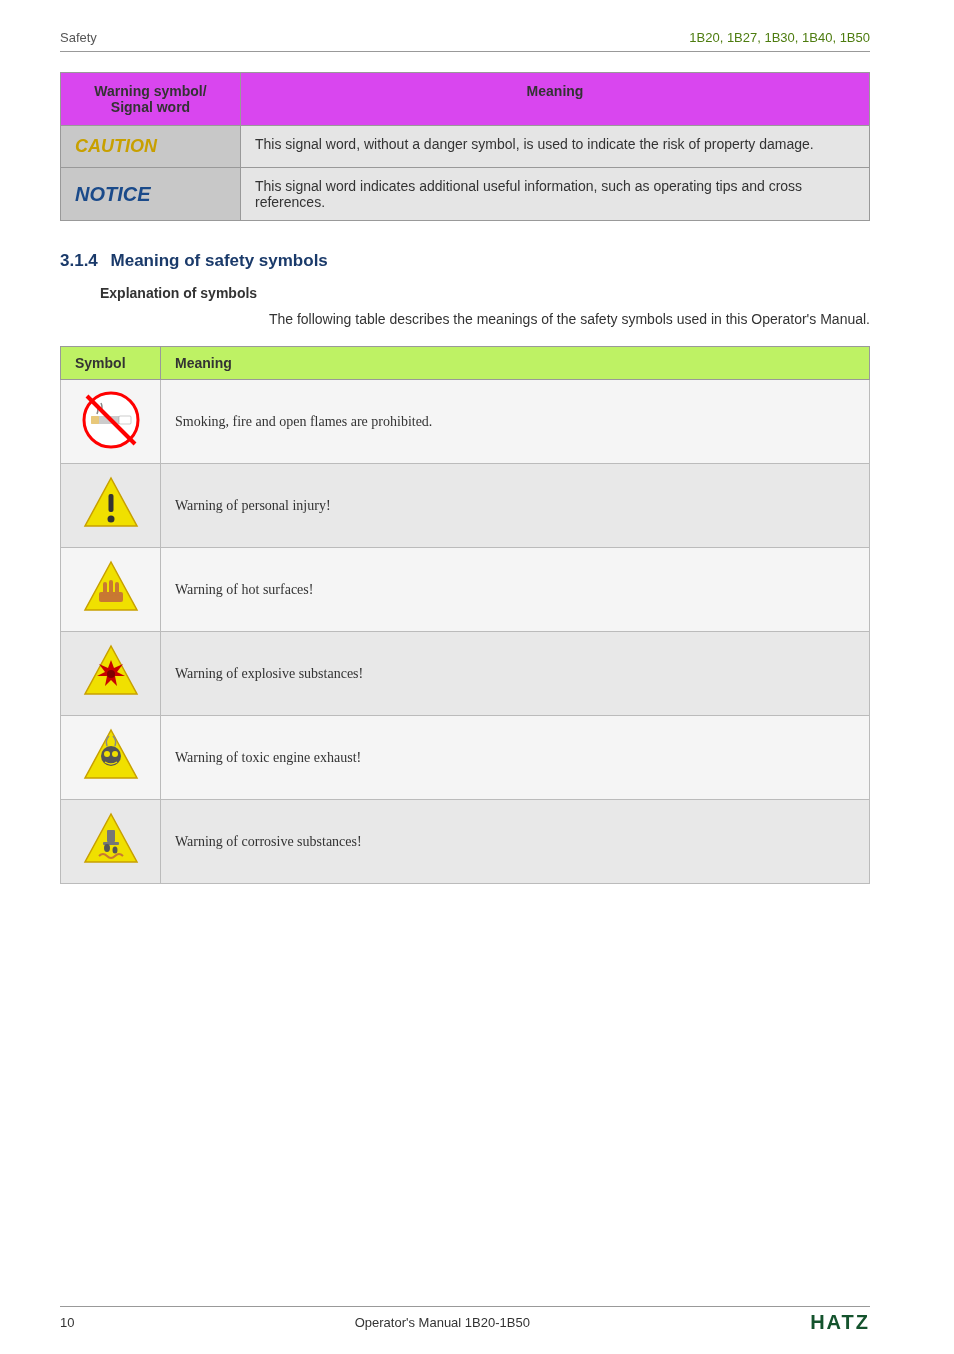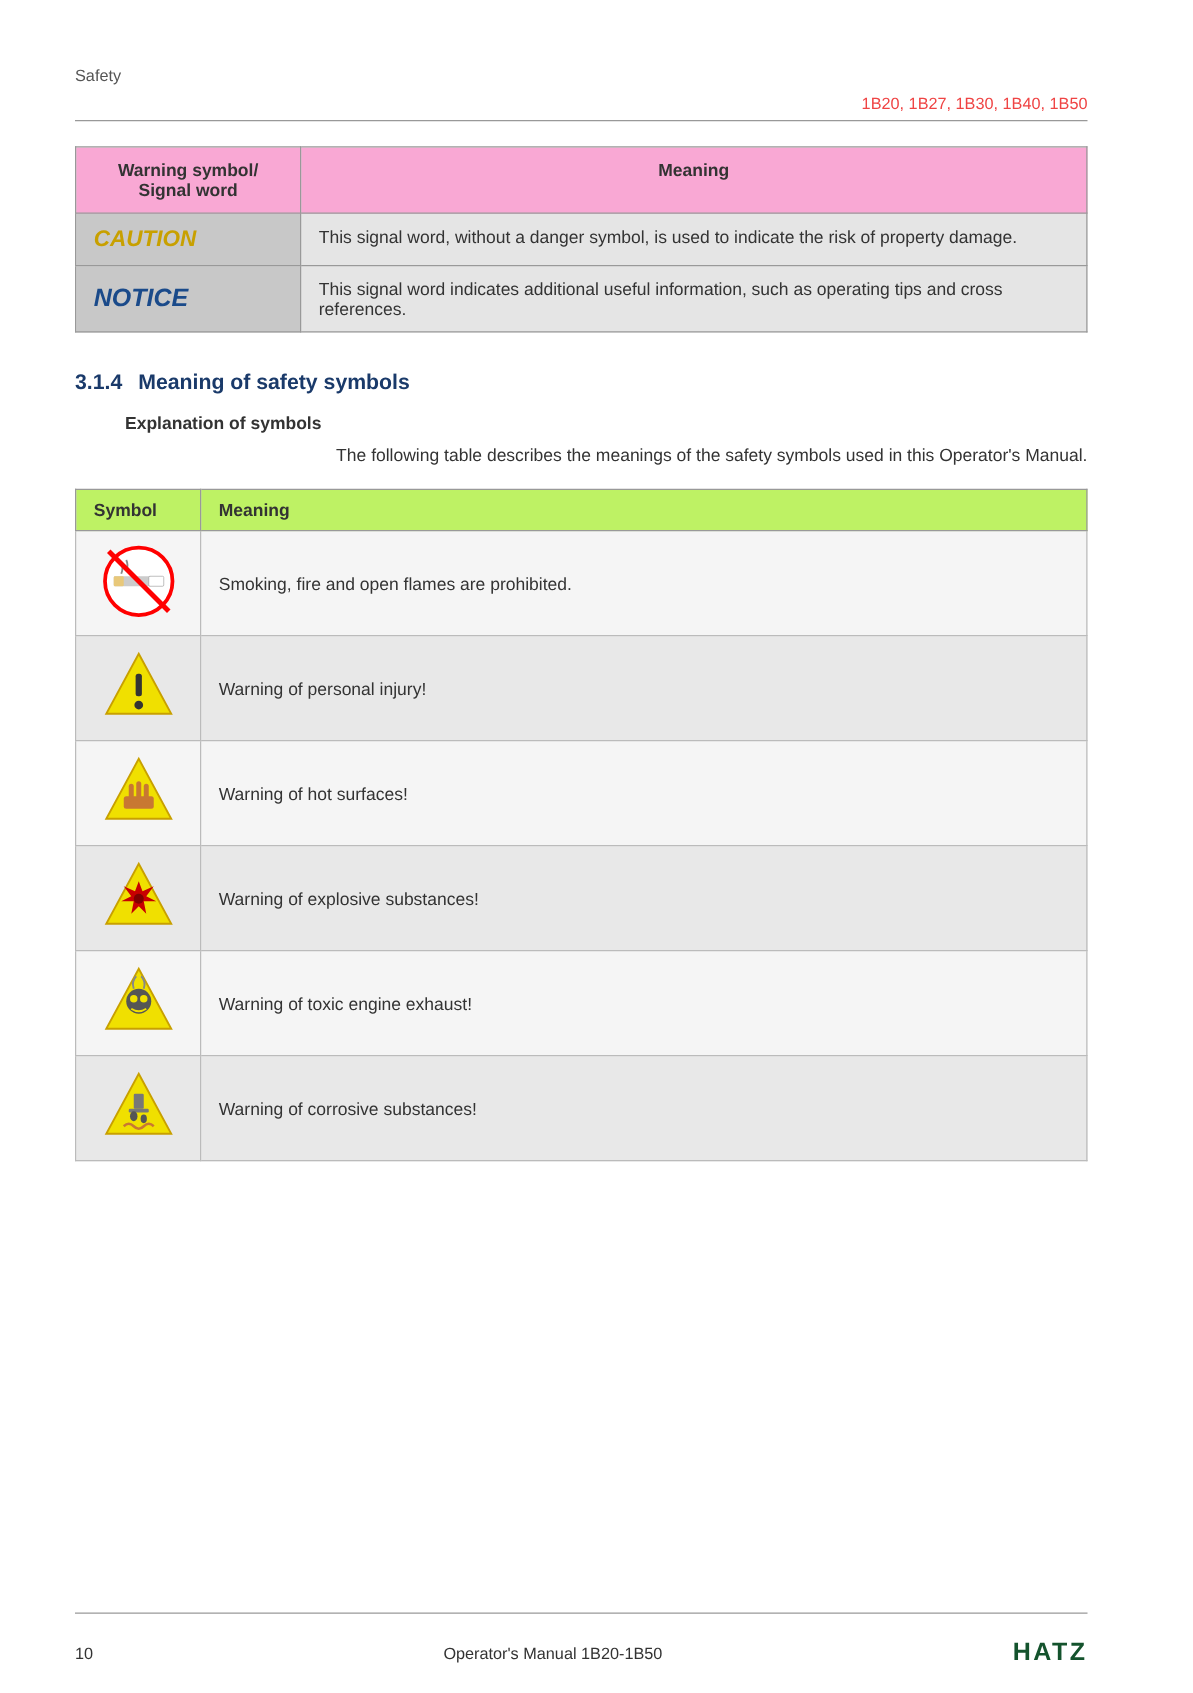--- a/index.html
+++ b/index.html
@@ -28,37 +28,36 @@
       border-bottom: 1px solid #999;
       padding-bottom: 6px;
       margin-bottom: 20px;
     }
     .header-left {
       font-size: 13px;
       color: #555;
     }
     .header-right {
       font-size: 13px;
-      color: #ef4444;
-      margin-top: 45px;
+      color: #4d7c0f;
     }
 
     
     .signal-table {
       width: 100%;
       border-collapse: collapse;
       margin-bottom: 30px;
     }
     .signal-table th, .signal-table td {
       border: 1px solid #999;
       padding: 10px 14px;
       vertical-align: top;
     }
     .signal-table thead th {
-      background: #f9a8d4;
+      background: #d946ef;
       font-weight: bold;
       font-size: 14px;
     }
     .signal-table tbody td.symbol-cell {
       background: #c8c8c8;
       width: 180px;
       vertical-align: middle;
     }
     .signal-table tbody td.meaning-cell {
       background: #e5e5e5;
@@ -127,33 +126,34 @@
       background: #e8e8e8;
     }
     .symbol-icon-cell {
       width: 90px;
       text-align: center;
       vertical-align: middle;
     }
     .symbol-meaning-cell {
       font-size: 14px;
       vertical-align: middle;
+      font-family: Liberation Serif, serif;
     }
 
     
     .page-footer {
       position: absolute;
       bottom: 20px;
       left: 60px;
       right: 60px;
       display: flex;
       justify-content: space-between;
       align-items: center;
       border-top: 1px solid #999;
-      padding-top: 20px;
+      padding-top: 4px;
     }
     .footer-page-num {
       font-size: 13px;
       color: #333;
     }
     .footer-center {
       font-size: 13px;
       color: #333;
     }
     .footer-brand {

